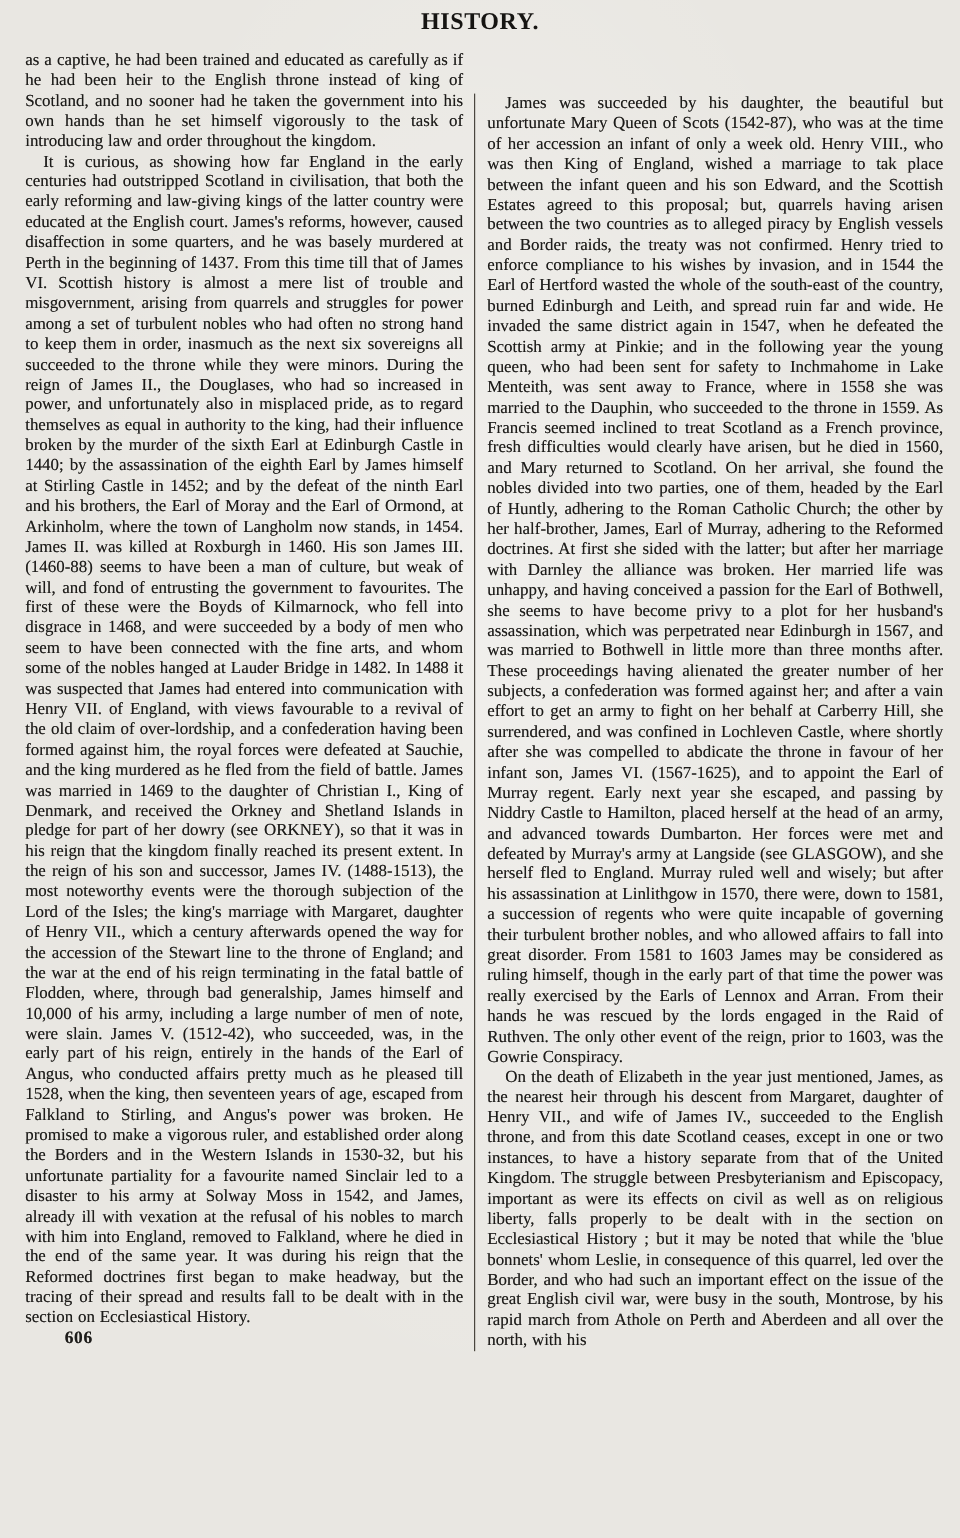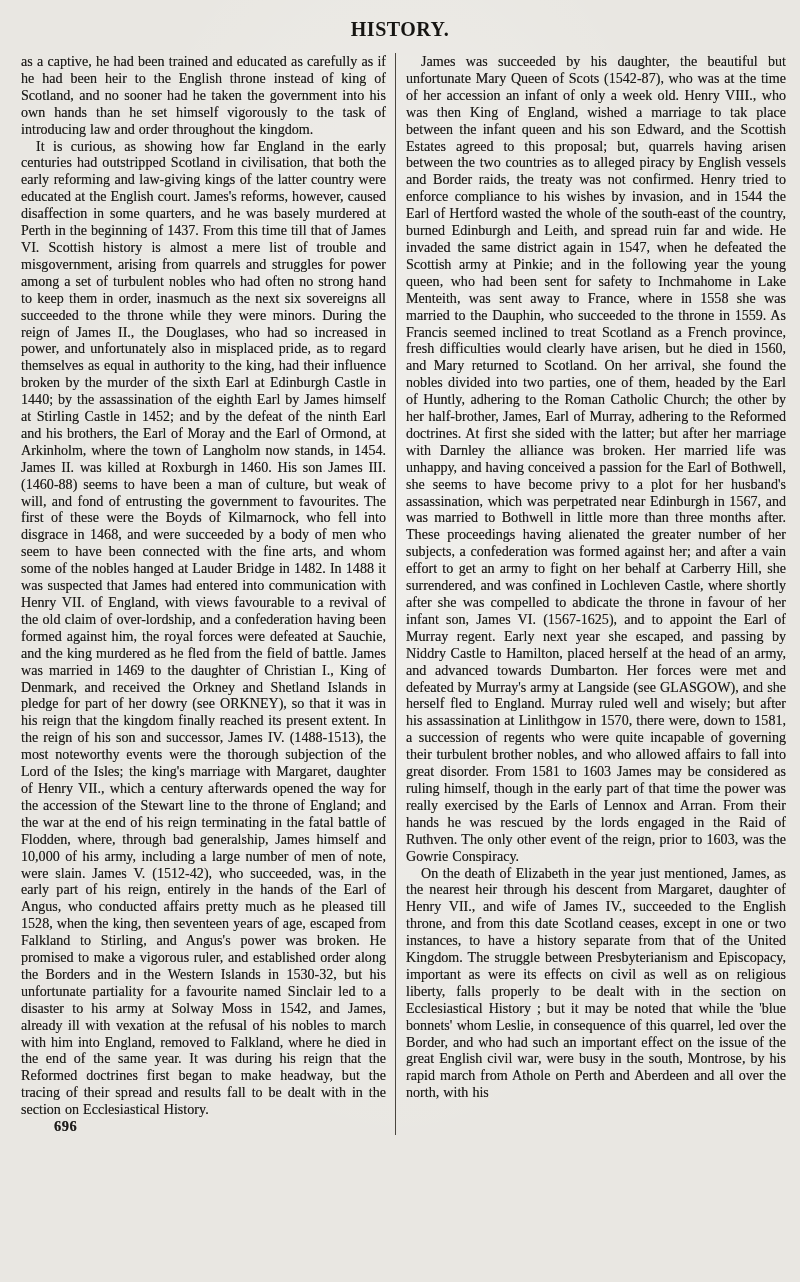--- a/index.html
+++ b/index.html
@@ -15,21 +15,21 @@
     color: #1d1c1a;
   }
   .page {
     position: relative;
     width: 800px;
     height: 1282px;
     background:
       radial-gradient(ellipse at 50% 40%, rgba(255,255,255,0.35) 0%, rgba(255,255,255,0) 60%),
       #e9e7e2;
     box-sizing: border-box;
-    padding-top: 18px;
+    padding-top: 7px;
   }
   .running-head {
     text-align: center;
     font-weight: bold;
     font-size: 20px;
     letter-spacing: 0.5px;
     margin: 0 0 12px 0;
     color: #161512;
   }
   .columns {
@@ -54,20 +54,21 @@
     text-indent: 15px;
   }
   .col-left {
     width: 374px;
     padding-right: 9px;
   }
   .col-right {
     width: 391px;
     border-left: 1px solid #4a463f;
     padding-left: 10px;
+    margin-top: 36px;
   }
   .page-number {
     font-weight: bold;
     margin-left: 33px;
     margin-top: 0px;
     font-size: 14.5px;
     letter-spacing: 0.5px;
   }
 </style>
 </head>
@@ -75,21 +76,21 @@
 
 <div class="page">
 
   <div class="running-head">HISTORY.</div>
 
   <div class="columns">
 
     <div class="col col-left">
       <p>as a captive, he had been trained and educated as carefully as if he had been heir to the English throne instead of king of Scotland, and no sooner had he taken the government into his own hands than he set himself vigorously to the task of introducing law and order throughout the kingdom.</p>
       <p class="indent">It is curious, as showing how far England in the early centuries had outstripped Scotland in civilisation, that both the early reforming and law-giving kings of the latter country were educated at the English court. James's reforms, however, caused disaffection in some quarters, and he was basely murdered at Perth in the beginning of 1437. From this time till that of James VI. Scottish history is almost a mere list of trouble and misgovernment, arising from quarrels and struggles for power among a set of turbulent nobles who had often no strong hand to keep them in order, inasmuch as the next six sovereigns all succeeded to the throne while they were minors. During the reign of James II., the Douglases, who had so increased in power, and unfortunately also in misplaced pride, as to regard themselves as equal in authority to the king, had their influence broken by the murder of the sixth Earl at Edinburgh Castle in 1440; by the assassination of the eighth Earl by James himself at Stirling Castle in 1452; and by the defeat of the ninth Earl and his brothers, the Earl of Moray and the Earl of Ormond, at Arkinholm, where the town of Langholm now stands, in 1454. James II. was killed at Roxburgh in 1460. His son James III. (1460-88) seems to have been a man of culture, but weak of will, and fond of entrusting the government to favourites. The first of these were the Boyds of Kilmarnock, who fell into disgrace in 1468, and were succeeded by a body of men who seem to have been connected with the fine arts, and whom some of the nobles hanged at Lauder Bridge in 1482. In 1488 it was suspected that James had entered into communication with Henry VII. of England, with views favourable to a revival of the old claim of over-lordship, and a confederation having been formed against him, the royal forces were defeated at Sauchie, and the king murdered as he fled from the field of battle. James was married in 1469 to the daughter of Christian I., King of Denmark, and received the Orkney and Shetland Islands in pledge for part of her dowry (see ORKNEY), so that it was in his reign that the kingdom finally reached its present extent. In the reign of his son and successor, James IV. (1488-1513), the most noteworthy events were the thorough subjection of the Lord of the Isles; the king's marriage with Margaret, daughter of Henry VII., which a century afterwards opened the way for the accession of the Stewart line to the throne of England; and the war at the end of his reign terminating in the fatal battle of Flodden, where, through bad generalship, James himself and 10,000 of his army, including a large number of men of note, were slain. James V. (1512-42), who succeeded, was, in the early part of his reign, entirely in the hands of the Earl of Angus, who conducted affairs pretty much as he pleased till 1528, when the king, then seventeen years of age, escaped from Falkland to Stirling, and Angus's power was broken. He promised to make a vigorous ruler, and established order along the Borders and in the Western Islands in 1530-32, but his unfortunate partiality for a favourite named Sinclair led to a disaster to his army at Solway Moss in 1542, and James, already ill with vexation at the refusal of his nobles to march with him into England, removed to Falkland, where he died in the end of the same year. It was during his reign that the Reformed doctrines first began to make headway, but the tracing of their spread and results fall to be dealt with in the section on Ecclesiastical History.</p>
-      <div class="page-number">696</div>
+      <div class="page-number">606</div>
     </div>
 
     <div class="col col-right">
       <p class="indent">James was succeeded by his daughter, the beautiful but unfortunate Mary Queen of Scots (1542-87), who was at the time of her accession an infant of only a week old. Henry VIII., who was then King of England, wished a marriage to tak place between the infant queen and his son Edward, and the Scottish Estates agreed to this proposal; but, quarrels having arisen between the two countries as to alleged piracy by English vessels and Border raids, the treaty was not confirmed. Henry tried to enforce compliance to his wishes by invasion, and in 1544 the Earl of Hertford wasted the whole of the south-east of the country, burned Edinburgh and Leith, and spread ruin far and wide. He invaded the same district again in 1547, when he defeated the Scottish army at Pinkie; and in the following year the young queen, who had been sent for safety to Inchmahome in Lake Menteith, was sent away to France, where in 1558 she was married to the Dauphin, who succeeded to the throne in 1559. As Francis seemed inclined to treat Scotland as a French province, fresh difficulties would clearly have arisen, but he died in 1560, and Mary returned to Scotland. On her arrival, she found the nobles divided into two parties, one of them, headed by the Earl of Huntly, adhering to the Roman Catholic Church; the other by her half-brother, James, Earl of Murray, adhering to the Reformed doctrines. At first she sided with the latter; but after her marriage with Darnley the alliance was broken. Her married life was unhappy, and having conceived a passion for the Earl of Bothwell, she seems to have become privy to a plot for her husband's assassination, which was perpetrated near Edinburgh in 1567, and was married to Bothwell in little more than three months after. These proceedings having alienated the greater number of her subjects, a confederation was formed against her; and after a vain effort to get an army to fight on her behalf at Carberry Hill, she surrendered, and was confined in Lochleven Castle, where shortly after she was compelled to abdicate the throne in favour of her infant son, James VI. (1567-1625), and to appoint the Earl of Murray regent. Early next year she escaped, and passing by Niddry Castle to Hamilton, placed herself at the head of an army, and advanced towards Dumbarton. Her forces were met and defeated by Murray's army at Langside (see GLASGOW), and she herself fled to England. Murray ruled well and wisely; but after his assassination at Linlithgow in 1570, there were, down to 1581, a succession of regents who were quite incapable of governing their turbulent brother nobles, and who allowed affairs to fall into great disorder. From 1581 to 1603 James may be considered as ruling himself, though in the early part of that time the power was really exercised by the Earls of Lennox and Arran. From their hands he was rescued by the lords engaged in the Raid of Ruthven. The only other event of the reign, prior to 1603, was the Gowrie Conspiracy.</p>
       <p class="indent">On the death of Elizabeth in the year just mentioned, James, as the nearest heir through his descent from Margaret, daughter of Henry VII., and wife of James IV., succeeded to the English throne, and from this date Scotland ceases, except in one or two instances, to have a history separate from that of the United Kingdom. The struggle between Presbyterianism and Episcopacy, important as were its effects on civil as well as on religious liberty, falls properly to be dealt with in the section on Ecclesiastical History ; but it may be noted that while the 'blue bonnets' whom Leslie, in consequence of this quarrel, led over the Border, and who had such an important effect on the issue of the great English civil war, were busy in the south, Montrose, by his rapid march from Athole on Perth and Aberdeen and all over the north, with his</p>
     </div>
 
   </div>
 
 </div>

